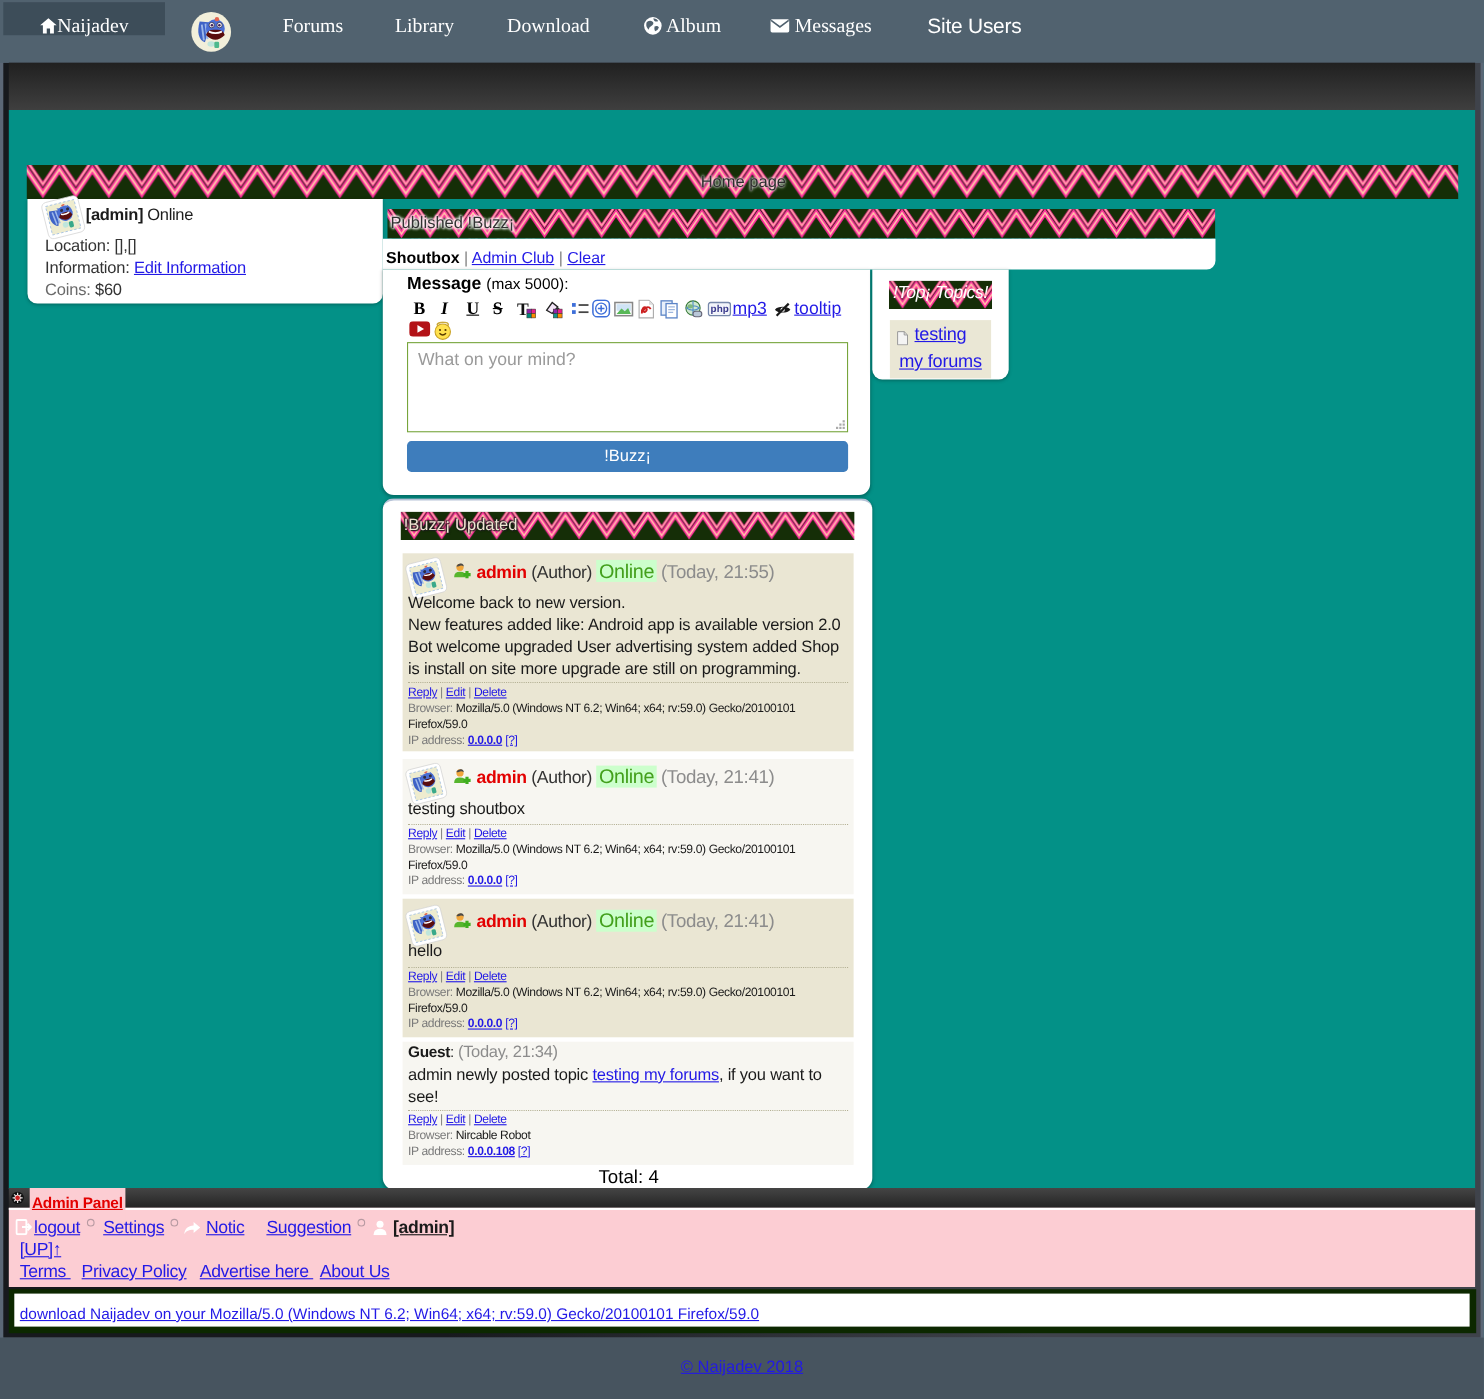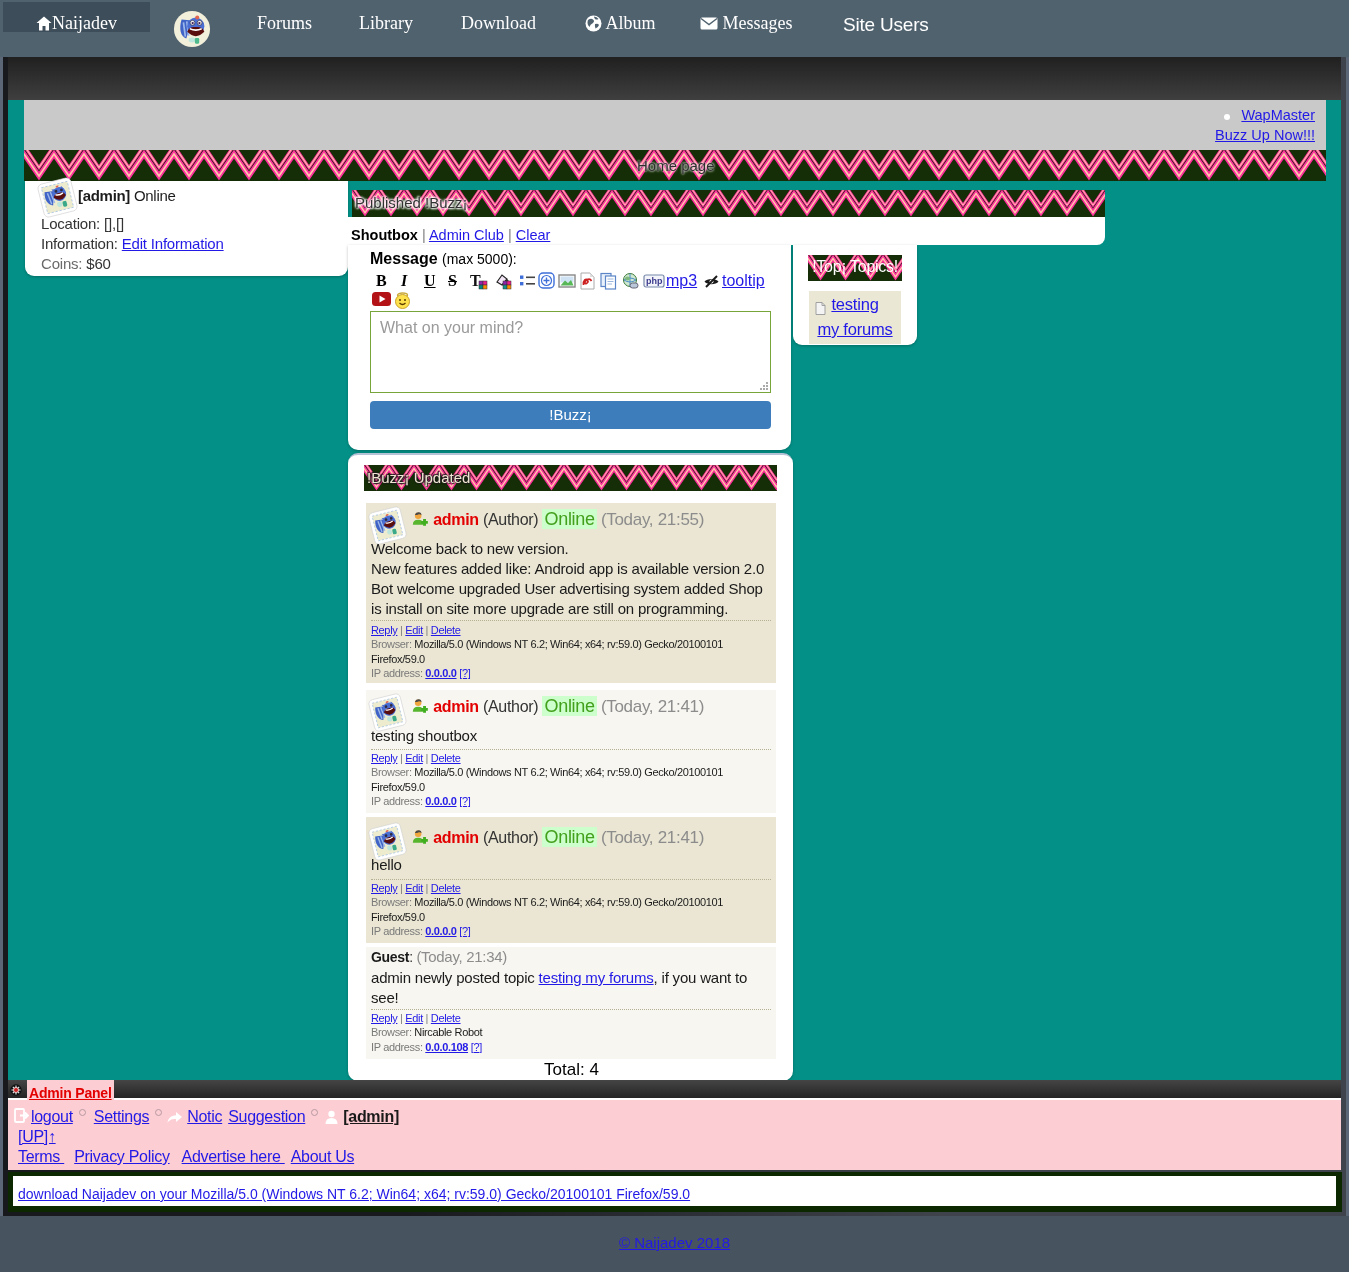--- a/index.html
+++ b/index.html
@@ -116,25 +116,20 @@
         <circle cx="8.5" cy="8.5" r="8" fill="#fff"></circle>
         <path d="M3,5 Q6,3 8,4.5 Q10,6 8,8 Q5,9.5 4.5,12 Q2.5,10 2.5,8 Q2.5,6 3,5 Z M10,9 Q13,8 14,10 Q13,13 10.5,13.5 Q9.5,11 10,9 Z M9,1.5 Q12,1.5 13.5,4 Q11.5,5 10,4 Q9,2.8 9,1.5 Z" fill="#51626f"></path>
       </svg> Album</div>
   <div class="abs navitem" style="left:700px;"><svg width="18" height="13" style="vertical-align:-1px;">
         <rect x="0.5" y="0.5" width="17" height="12" rx="1.5" fill="#fff"></rect>
         <path d="M1,1.5 L9,7.5 L17,1.5" fill="none" stroke="#51626f" stroke-width="1.4"></path>
       </svg> Messages</div>
   <div class="abs" id="siteusers" style="left:843px;">Site Users</div>
   <div class="abs" id="blackbar"></div>
   <div class="abs" id="teal"></div>
-  <div class="abs" id="graybar">
-    <div style="position:absolute;right:96px;top:14px;width:6px;height:6px;border-radius:50%;background:#fff;"></div>
-    <div style="position:absolute;right:11px;top:7px;font-size:14.5px;"><a href="#">WapMaster</a></div>
-    <div style="position:absolute;right:11px;top:27px;font-size:14.5px;"><a href="#">Buzz Up Now!!!</a></div>
-  </div>
 
   <div class="abs zz" id="zzhome" style="left:24px;top:150px;width:1302px;height:31px;">
   <svg width="1302" height="31">
         <defs>
   <pattern id="za" width="30" height="31" patternUnits="userSpaceOnUse">
     <rect width="30" height="31" fill="#152e07"></rect>
     <g fill="none" stroke-linejoin="miter">
       <path d="M-15,26 L0,4 L15,26 L30,4 L45,26" stroke="#ff2f9d" stroke-width="5"></path>
       <path d="M-15,26 L0,4 L15,26 L30,4 L45,26" stroke="#ffc9a8" stroke-width="1.7"></path>
       <path d="M-15,17.5 L0,-4.5 L15,17.5 L30,-4.5 L45,17.5" stroke="#ff2f9d" stroke-width="3"></path>
@@ -300,21 +295,21 @@
       <path d="M-12.5,21.8 L0,3.4 L12.5,21.8 L25,3.4 L37.5,21.8" stroke="#ff2f9d" stroke-width="4.2"></path>
       <path d="M-12.5,21.8 L0,3.4 L12.5,21.8 L25,3.4 L37.5,21.8" stroke="#ffc9a8" stroke-width="1.4"></path>
       <path d="M-12.5,14.7 L0,-3.8 L12.5,14.7 L25,-3.8 L37.5,14.7" stroke="#ff2f9d" stroke-width="2.5"></path>
       <path d="M-12.5,14.7 L0,-3.8 L12.5,14.7 L25,-3.8 L37.5,14.7" stroke="#ffc9a8" stroke-width="0.92"></path>
     </g>
   </pattern>
         </defs>
   <rect width="94" height="26" fill="url(#zc)"></rect>
       </svg>
   </div>
-  <div class="abs" style="left:806px;top:258px;width:98px;text-align:center;color:#fff;font-size:16px;letter-spacing:-0.3px;z-index:3;">!Top¡ Topics!</div>
+  <div class="abs" style="left:806px;top:258px;width:98px;text-align:center;color:#fff;font-size:16px;letter-spacing:-0.3px;z-index:3;font-style:italic;">!Top¡ Topics!</div>
   <div class="abs" style="left:809px;top:291px;width:92px;height:53px;background:#eae7d5;"></div>
   <div class="abs" style="left:815px;top:301px;"><svg width="11" height="13">
         <path d="M1,0.5 H7 L10,3.5 V12.5 H1 Z" fill="#f4f4f4" stroke="#999" stroke-width="0.9"></path>
         <path d="M7,0.5 V3.5 H10" fill="none" stroke="#999" stroke-width="0.9"></path>
       </svg></div>
   <div class="abs" style="left:809px;top:292px;width:92px;text-align:center;font-size:16.5px;letter-spacing:-0.2px;line-height:25px;"><a href="#">testing<br>my forums</a></div>
 
   <div class="abs" id="postsPanel"></div>
   <div class="abs zz" id="zzupd" style="left:364px;top:465px;width:413px;height:26px;">
   <svg width="413" height="26">
@@ -401,21 +396,21 @@
       </svg></div>
   <div class="abs" style="left:27px;top:1080px;height:28px;line-height:18px;z-index:3;background:#fccdd3;padding:4px 2px;font-size:14px;letter-spacing:-0.2px;"><a href="#" style="color:#e30000;font-weight:bold;">Admin Panel</a></div>
   <div class="abs" id="pinkpanel"></div>
   <div class="abs" style="left:14px;top:1108px;z-index:3;"><svg width="15" height="15">
         <rect x="1" y="1" width="9" height="13" rx="1" fill="none" stroke="#fff" stroke-width="1.8"></rect>
         <path d="M6,7.5 H14 M11,4.5 L14,7.5 L11,10.5" stroke="#fff" stroke-width="1.8" fill="none"></path>
       </svg></div>
   <div class="abs pklinks" style="left:31px;top:1108px;z-index:3;">
     <a href="#">logout</a><span class="dot" style="margin-left:6px;"></span><a href="#" style="margin-left:8px;">Settings</a><span class="dot" style="margin-left:6px;"></span><svg width="18" height="14" style="margin-left:4px;vertical-align:-2px;">
         <path d="M10,2 L16,7 L10,12 V9 C5,9 3,10.5 1.5,13 C2,8 5,5.5 10,5.2 Z" fill="#fff"></path>
-      </svg><a href="#" style="margin-left:3px;">Notic</a><a href="#" style="margin-left:6px;text-decoration:underline;">Suggestion</a><span class="dot" style="margin-left:6px;"></span><svg width="13" height="14" style="margin-left:7px;vertical-align:-2px;">
+      </svg><a href="#" style="margin-left:3px;">Notic</a><a href="#" style="margin-left:20px;text-decoration:underline;">Suggestion</a><span class="dot" style="margin-left:6px;"></span><svg width="13" height="14" style="margin-left:7px;vertical-align:-2px;">
         <circle cx="6.5" cy="4" r="3.2" fill="#fff"></circle>
         <path d="M0.5,14 Q0.5,8 6.5,8 Q12.5,8 12.5,14 Z" fill="#fff"></path>
       </svg><b style="margin-left:5px;color:#1a1a1a;text-decoration:underline;">[admin]</b>
   </div>
   <div class="abs pklinks" style="left:18px;top:1128px;z-index:3;"><a href="#">[UP]↑</a></div>
   <div class="abs pklinks" style="left:18px;top:1148px;z-index:3;"><a href="#">Terms </a><a href="#" style="margin-left:10px;">Privacy Policy</a><a href="#" style="margin-left:12px;">Advertise here </a><a href="#" style="margin-left:6px;">About Us</a></div>
   <div class="abs" id="dlgreen"></div>
   <div class="abs" id="dlwhite"></div>
   <div class="abs" style="left:18px;top:1186px;font-size:14px;"><a href="#">download Naijadev on your Mozilla/5.0 (Windows NT 6.2; Win64; x64; rv:59.0) Gecko/20100101 Firefox/59.0</a></div>
   <div class="abs" id="footer"><span style="font-size:15px;line-height:1;display:inline-block;margin-top:19px;"><a href="#">© Naijadev 2018</a></span></div>

